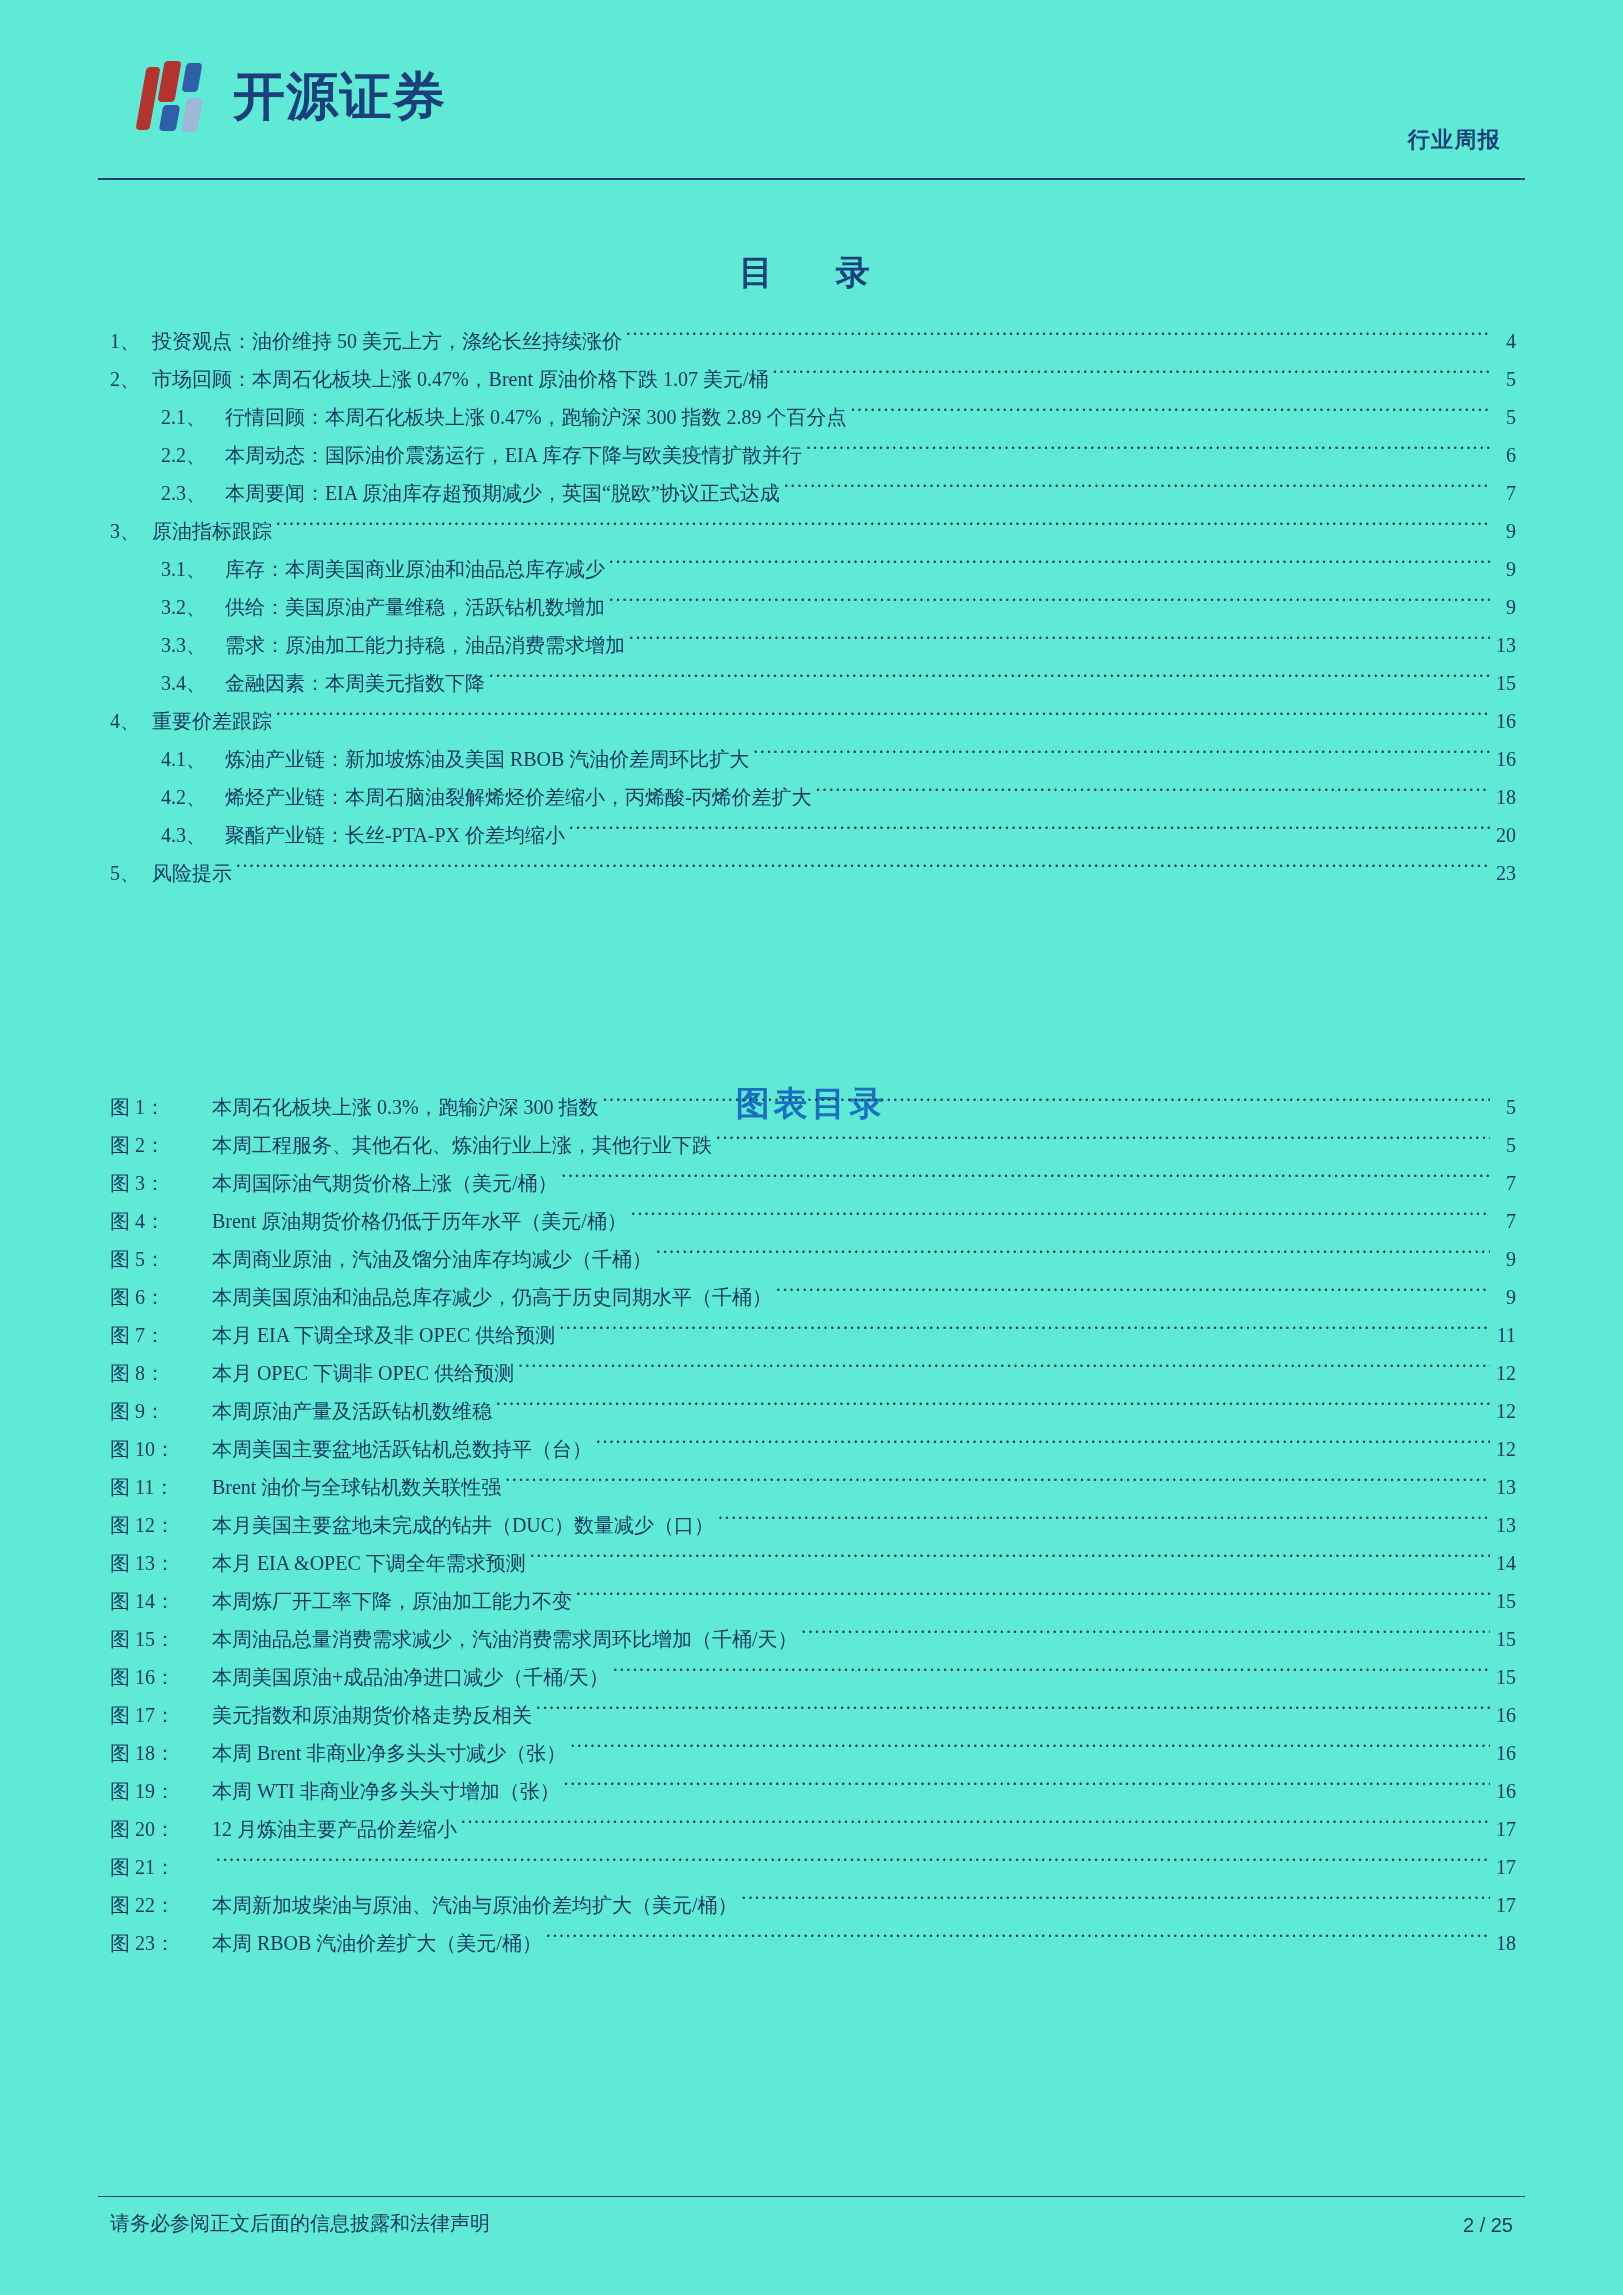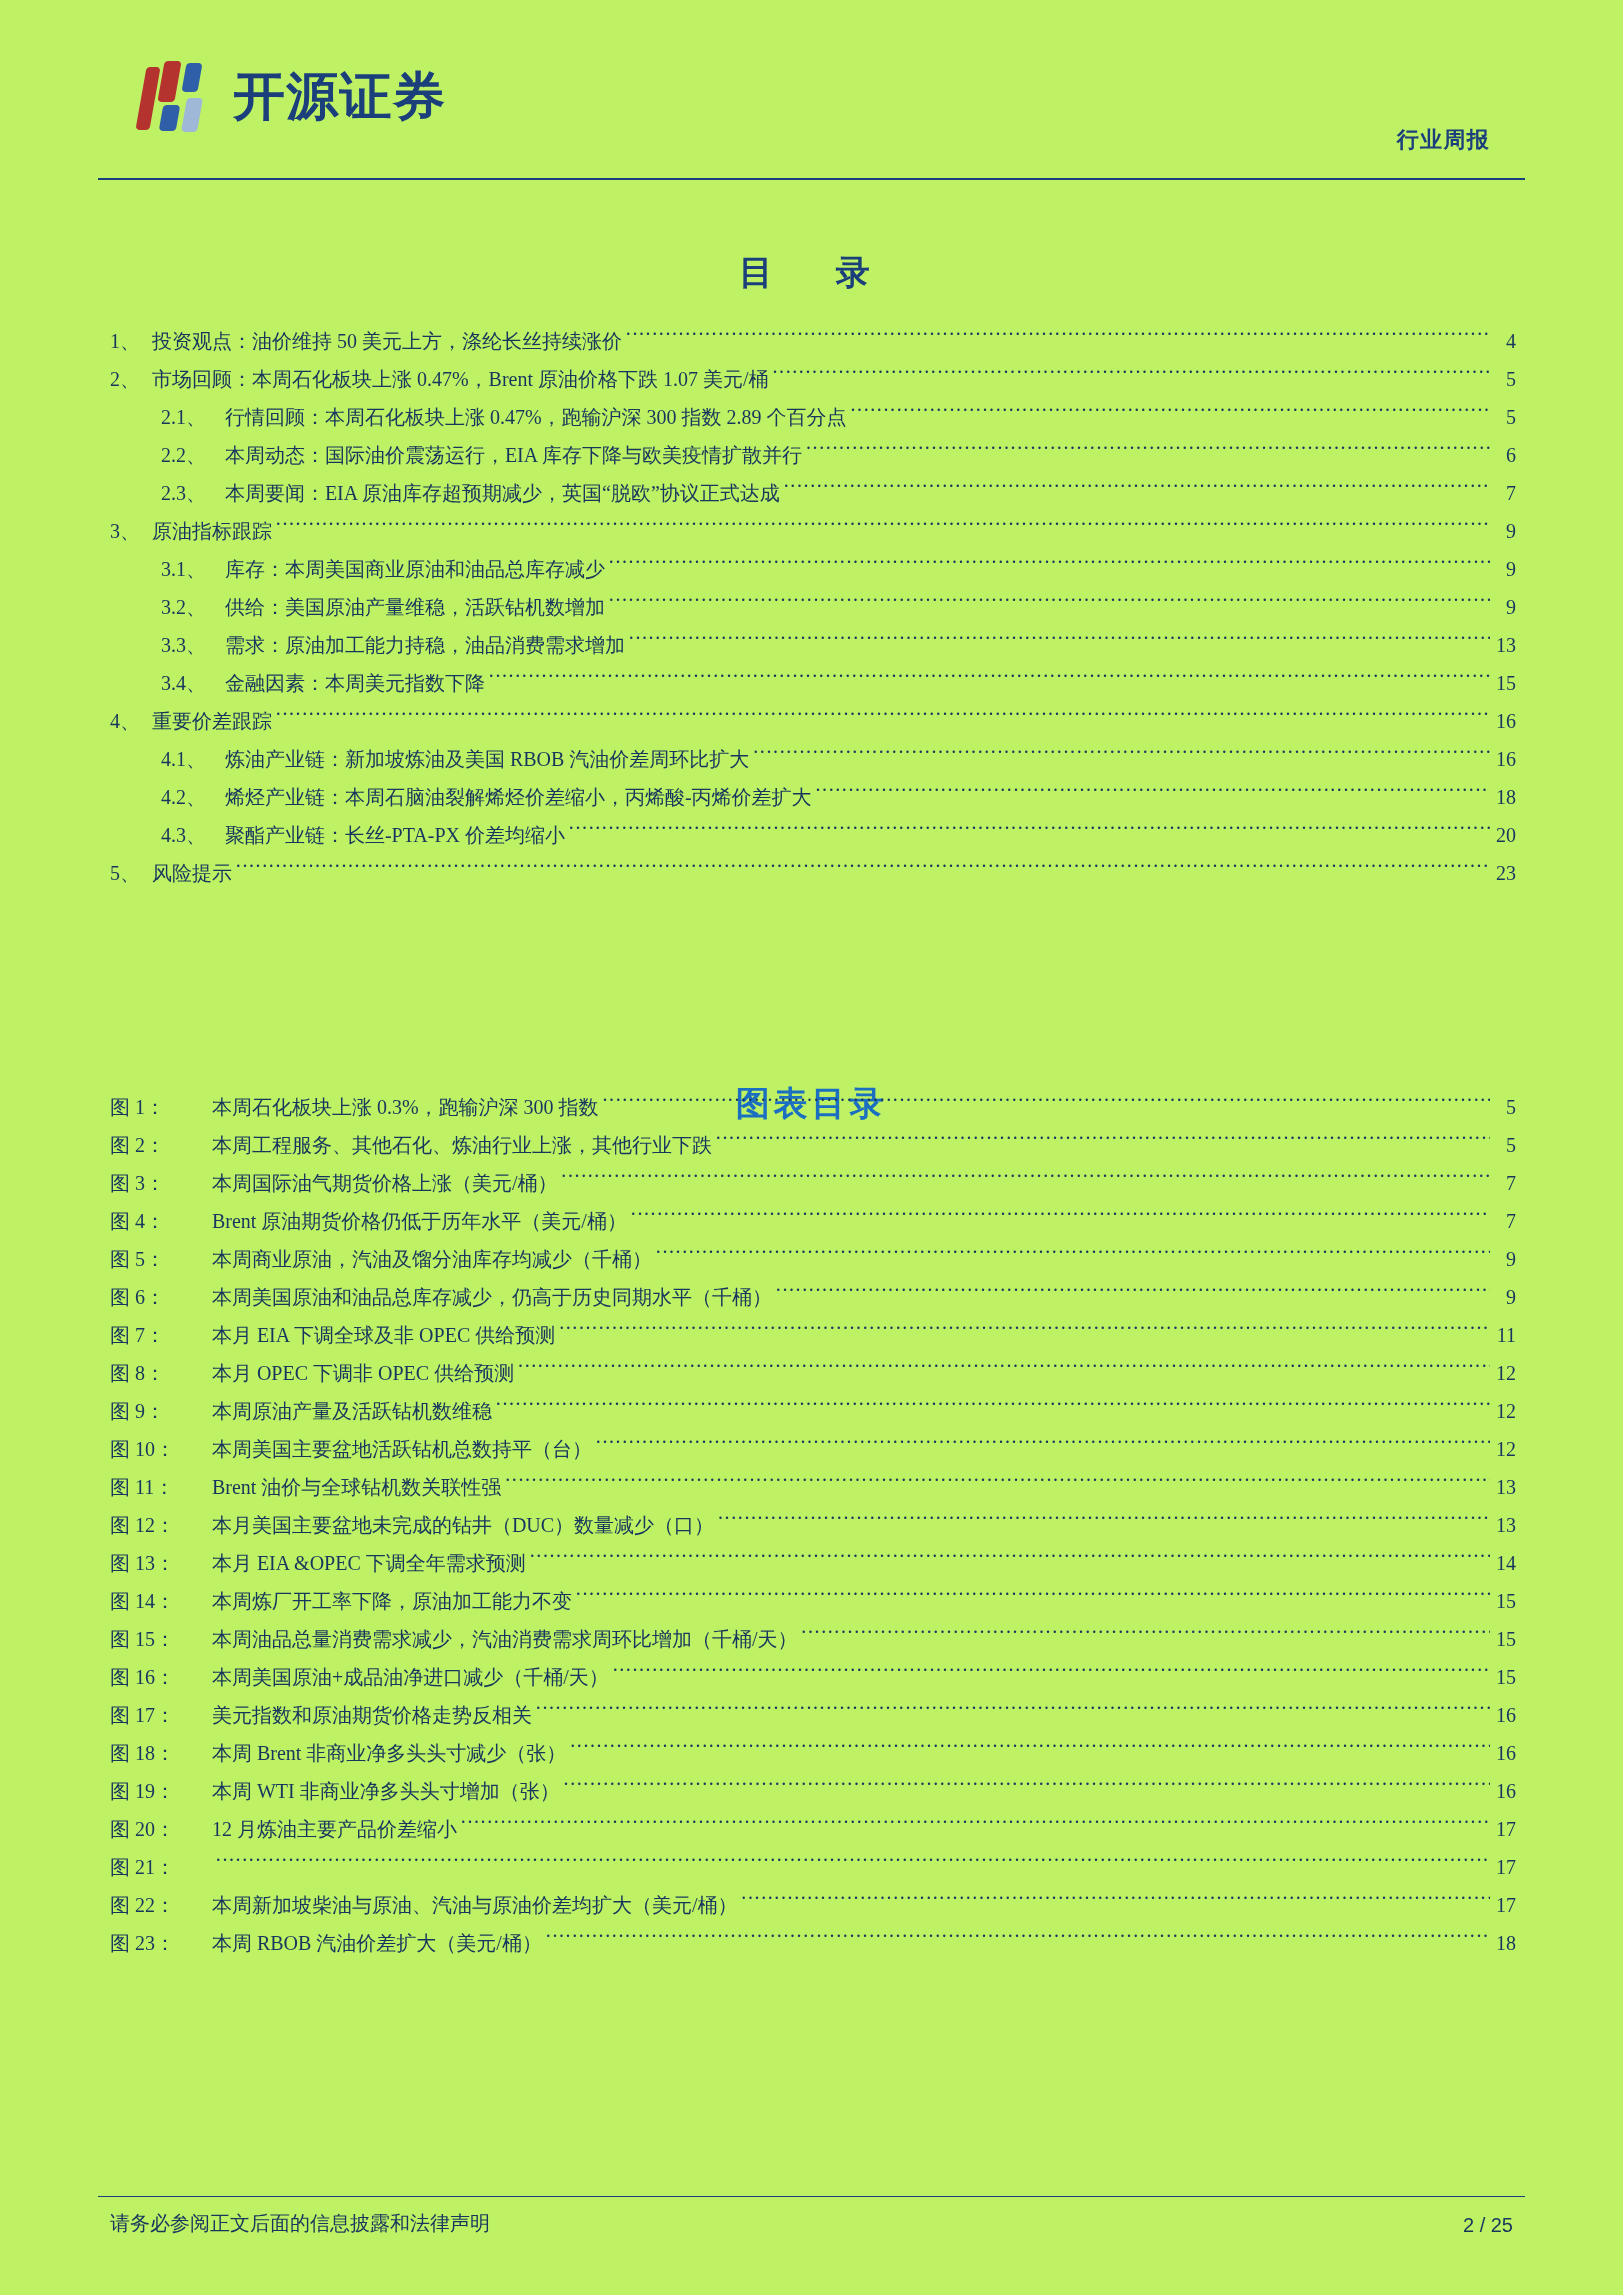--- a/index.html
+++ b/index.html
@@ -7,21 +7,21 @@
     padding: 0;
     background: #ffffff;
   }
   body {
     font-family: "Liberation Serif", serif;
   }
   .page {
     width: 1623px;
     height: 2295px;
     position: relative;
-    background: #bef264;
+    background: #5eead4;
     box-sizing: border-box;
     overflow: hidden;
   }
   
   .header {
     position: absolute;
     top: 41px;
     left: 98px;
     right: 98px;
     height: 131px;
@@ -70,21 +70,21 @@
   }
   .logo-text {
     font-family: "Liberation Serif", serif;
     font-size: 52px;
     font-weight: bold;
     color: #1b3f7a;
     letter-spacing: 1.3px;
   }
   .header-right {
     position: absolute;
-    right: 35px;
+    right: 24px;
     bottom: 17px;
     font-family: Liberation Serif, serif;
     font-size: 22px;
     color: #1b3f7a;
     font-weight: bold;
     letter-spacing: 1.3px;
   }
   .header-rule {
     position: absolute;
     left: 98px;

